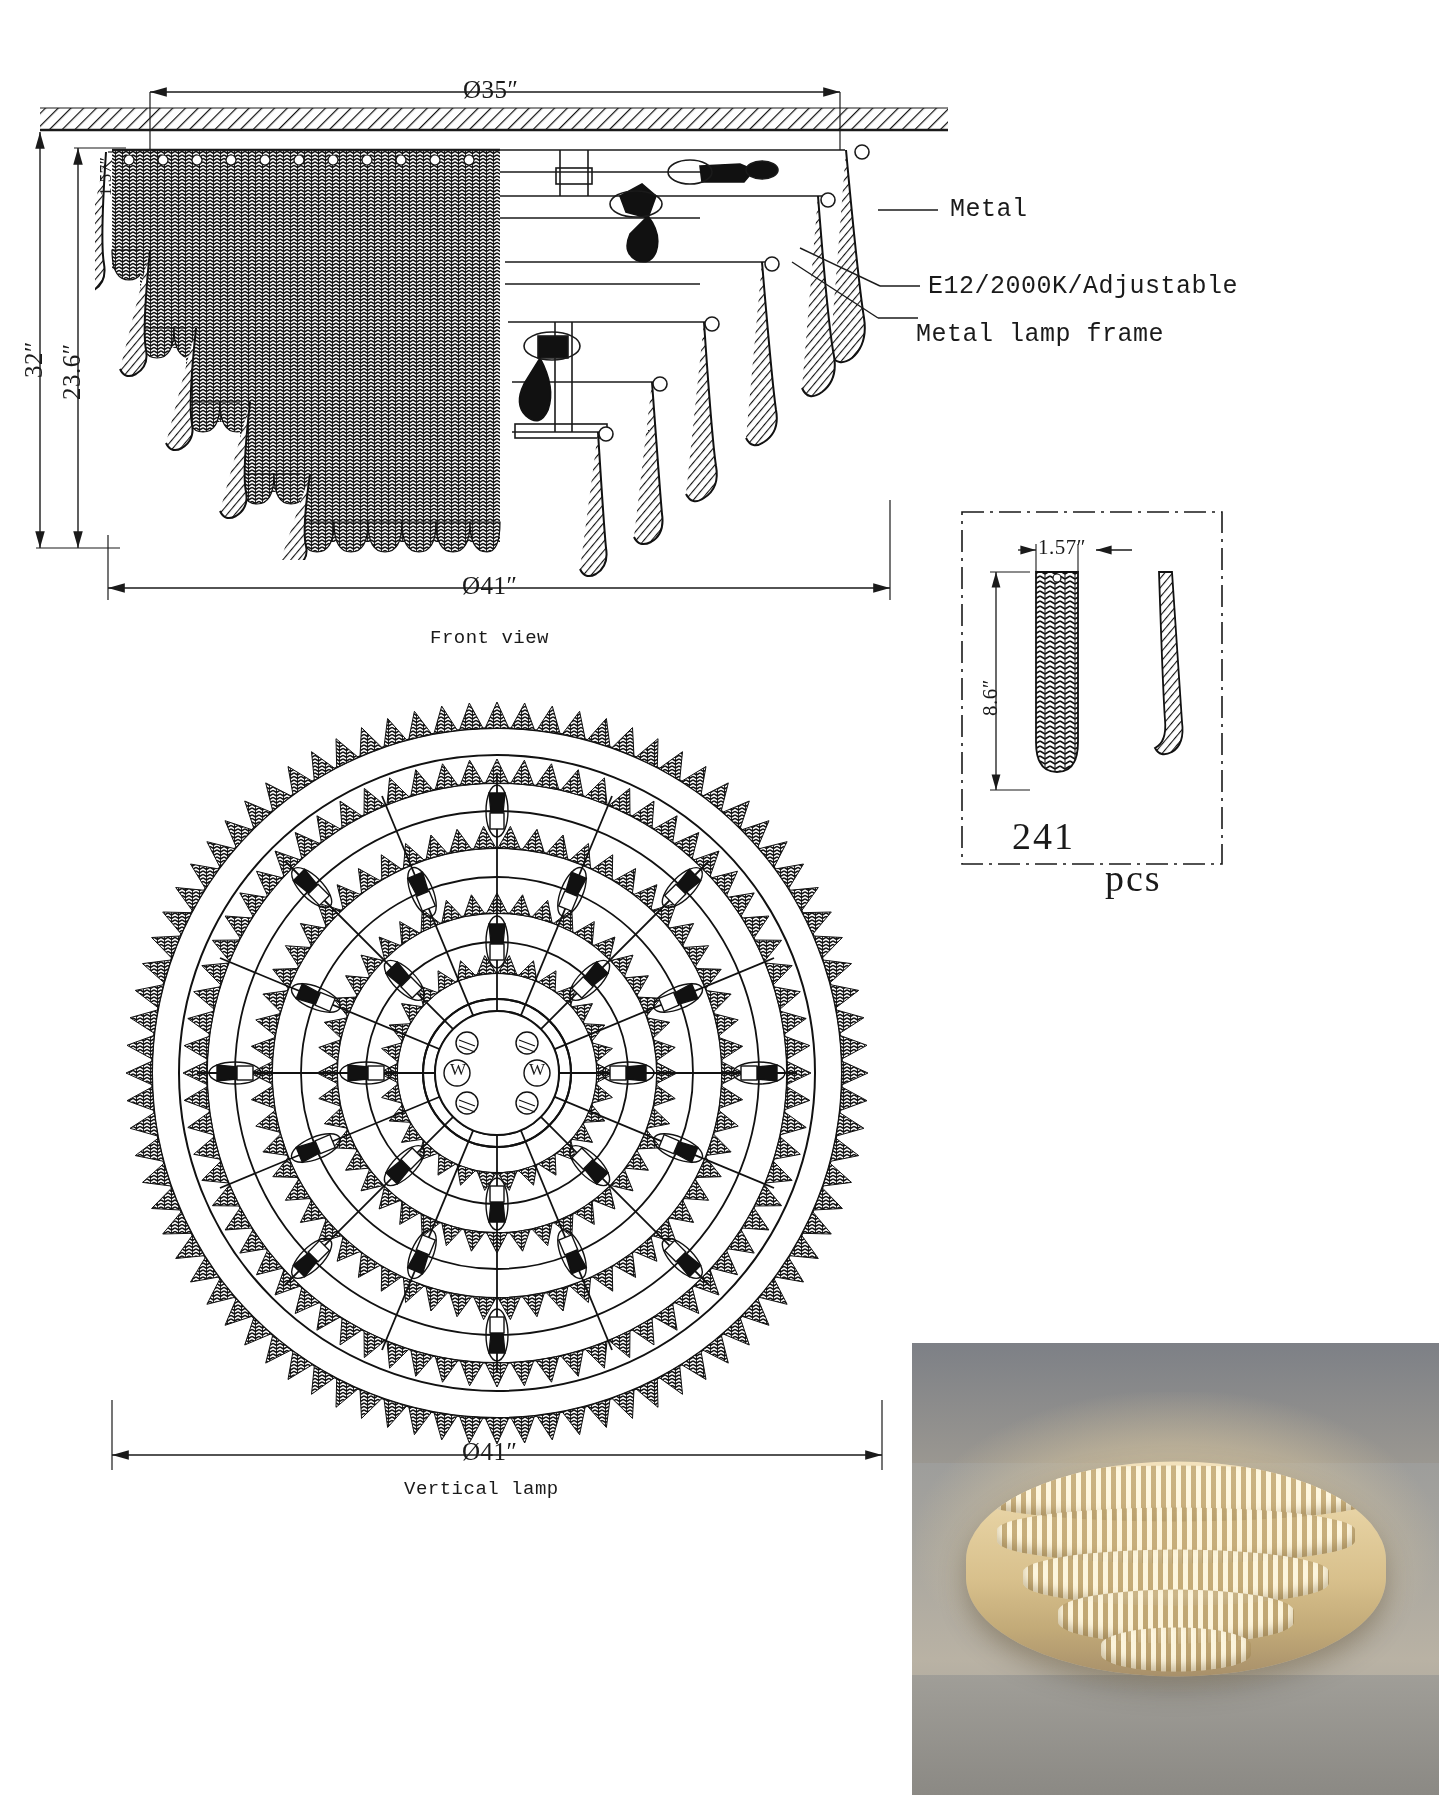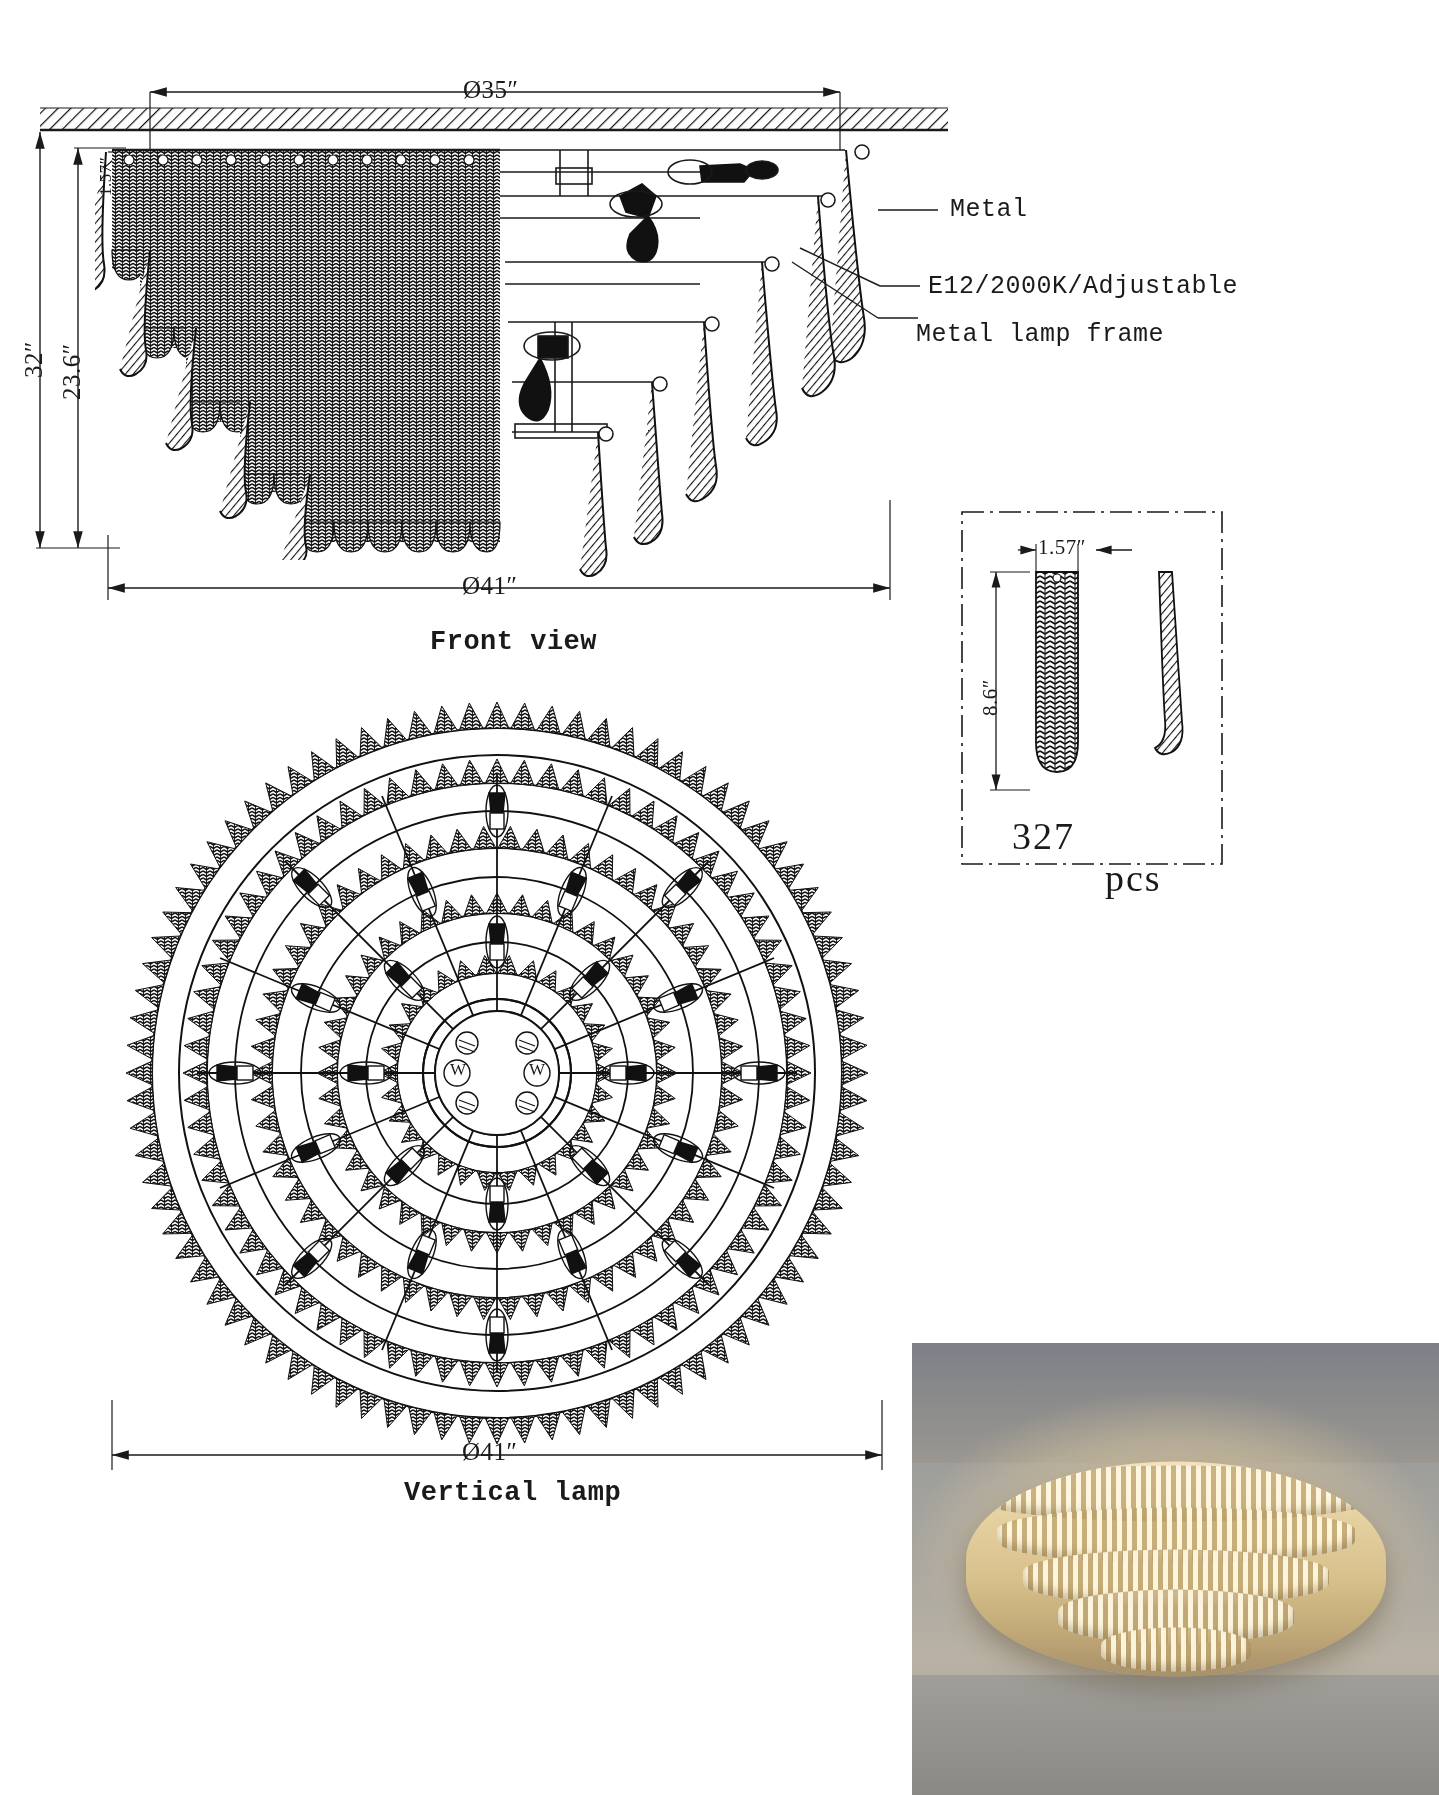--- a/index.html
+++ b/index.html
@@ -19,21 +19,21 @@
 
   .lbl {
     position: absolute;
     font-family: "Liberation Serif", serif;
     color: #1a1a1a;
     white-space: nowrap;
     letter-spacing: 0.5px;
   }
   .dim { font-size: 25px; }
   .dim-sm { font-size: 17px; }
-  .viewname { font-size: 27px; font-family: "Liberation Mono", monospace; font-weight: bold; }
+  .viewname { font-size: 19px; font-family: "Liberation Mono", monospace; }
   .callout { font-size: 25px; font-family: "Liberation Mono", monospace; }
   .pcs { font-size: 38px; font-family: "Liberation Serif", serif; letter-spacing: 2px; }
 
   .rot90 { transform: rotate(-90deg); transform-origin: left top; }
 
   
   #photo-inset {
     position: absolute;
     left: 912px; top: 1343px;
     width: 527px; height: 452px;
@@ -800,21 +800,21 @@
   <div class="lbl callout" style="left:950px; top:195px;">Metal</div>
 
   <div class="lbl callout" style="left:928px; top:272px;">E12/2000K/Adjustable</div>
 
   <div class="lbl callout" style="left:916px; top:320px;">Metal lamp frame</div>
 
   <div class="lbl dim-sm" style="left:1038px; top:535px; font-size:21px;">1.57″</div>
 
   <div class="lbl dim-sm rot90" style="left:978px; top:716px; font-size:21px;">8.6″</div>
 
-  <div class="lbl pcs" style="left:1012px; top:814px;">327</div>
+  <div class="lbl pcs" style="left:1012px; top:814px;">241</div>
   <div class="lbl pcs" style="left:1105px; top:856px;">pcs</div>
 
   <div class="lbl dim" style="left:462px; top:1438px;">Ø41″</div>
 
   <div class="lbl viewname" style="left:404px; top:1478px;">Vertical lamp</div>
 
   <div class="lbl" style="left:450px; top:1060px; font-size:17px; font-family:'Liberation Serif',serif;">W</div>
   <div class="lbl" style="left:529px; top:1060px; font-size:17px; font-family:'Liberation Serif',serif;">W</div>
 
   <div id="photo-inset">

